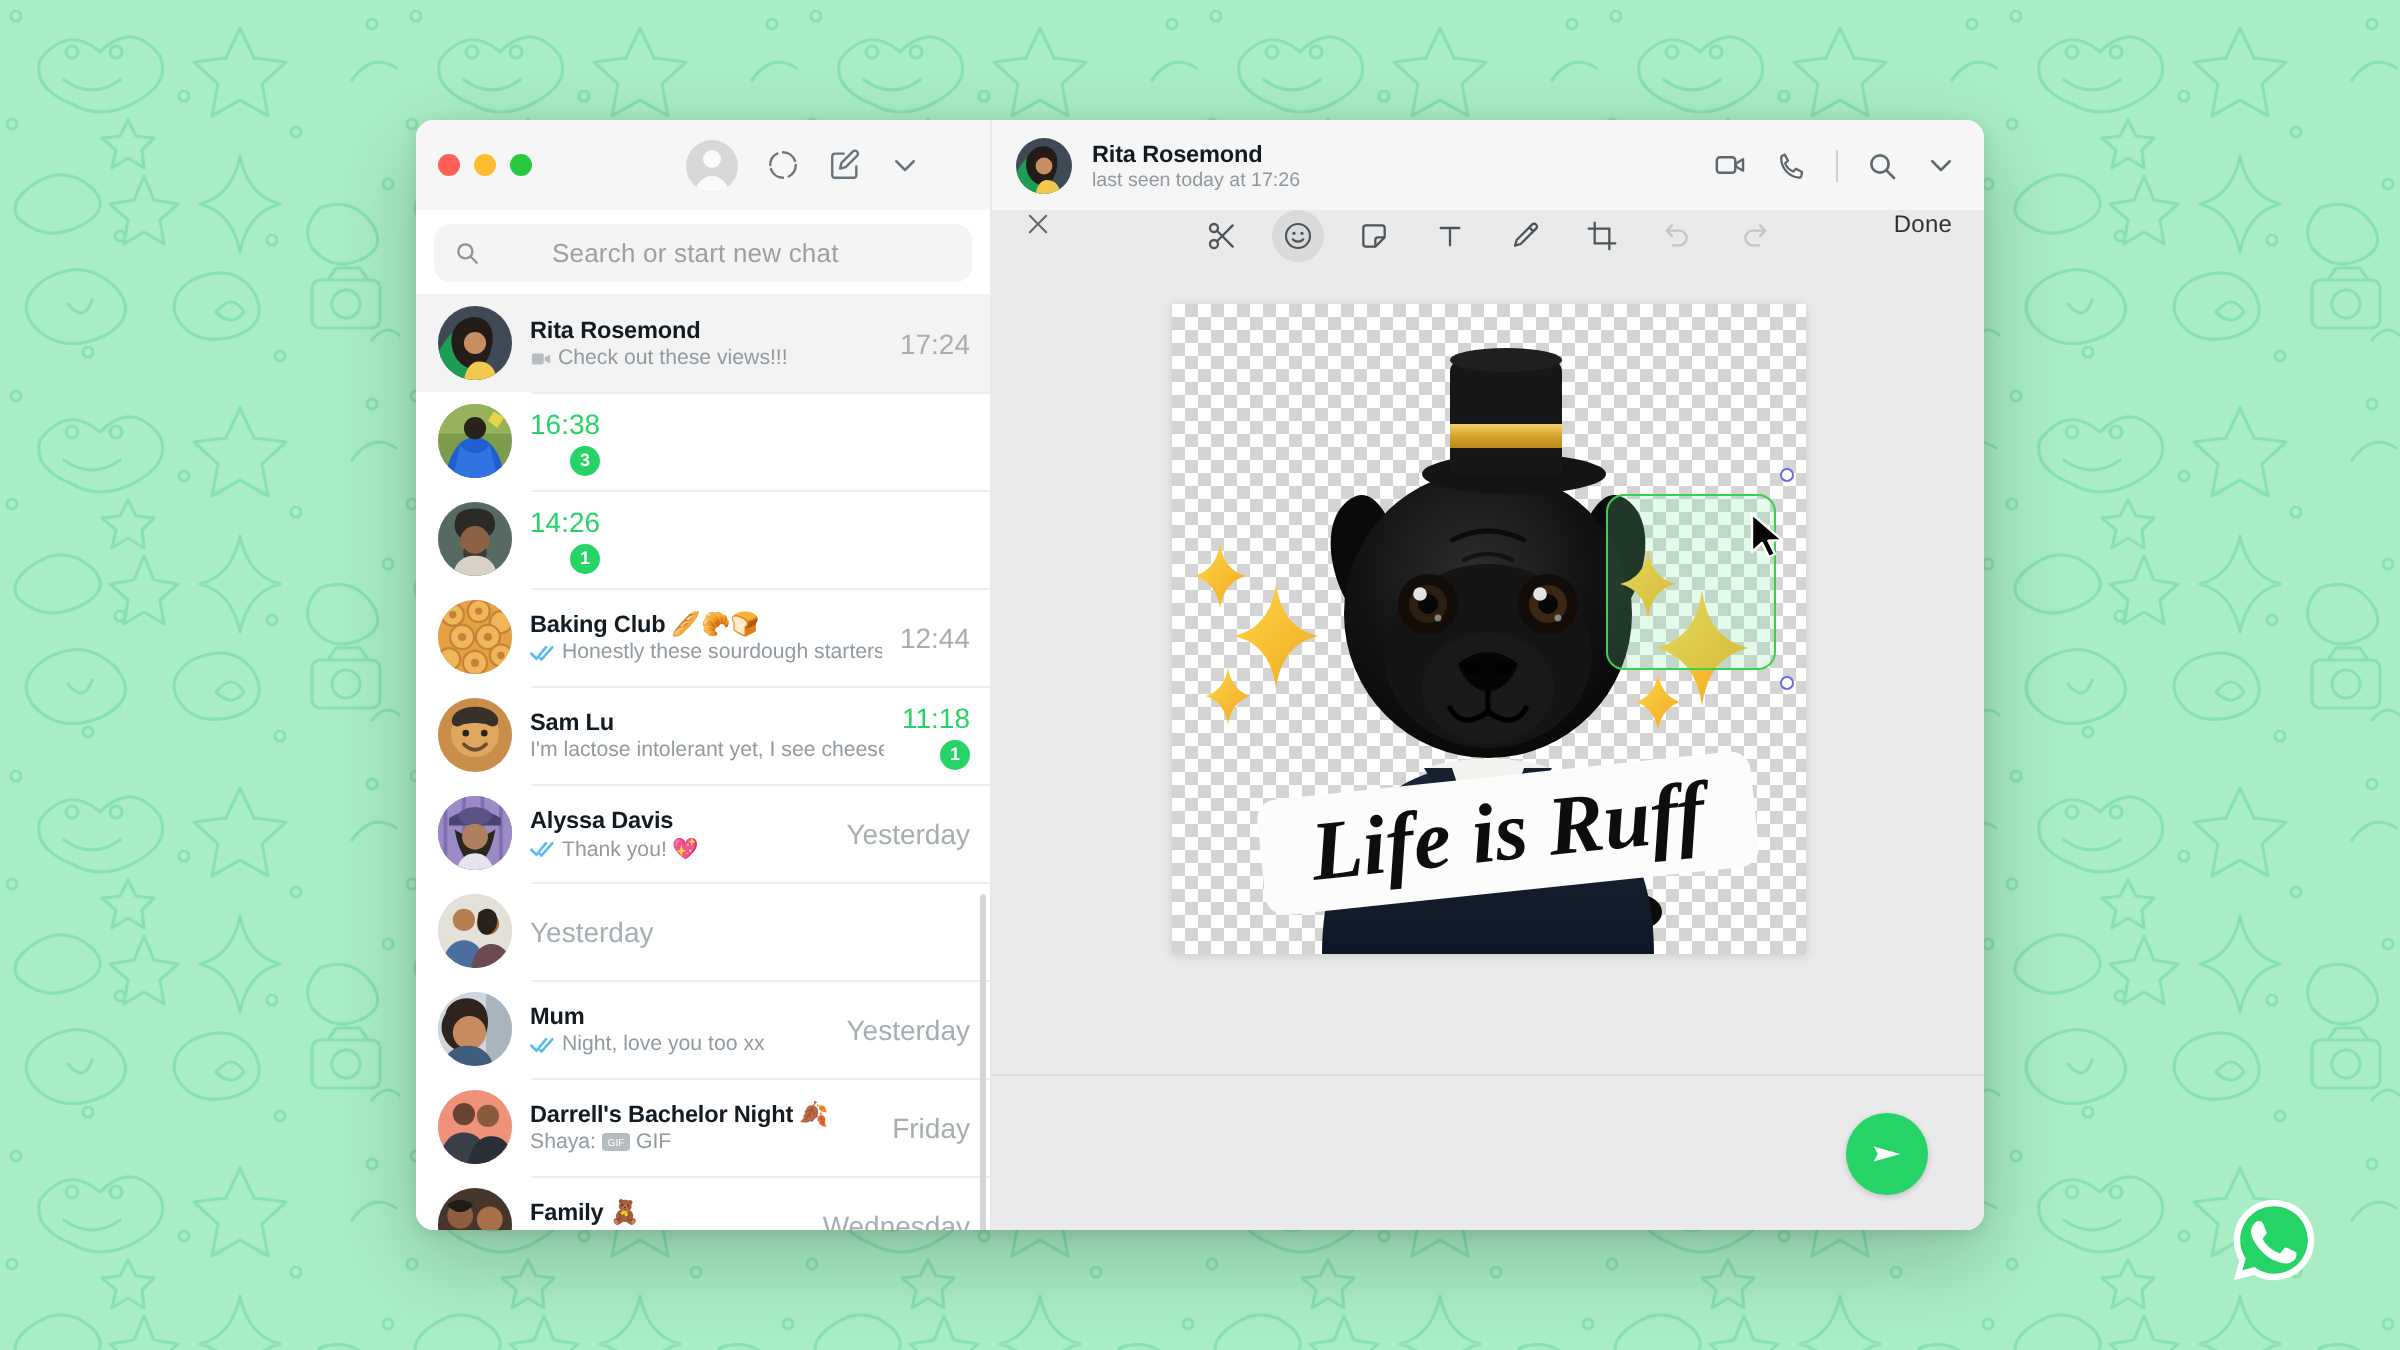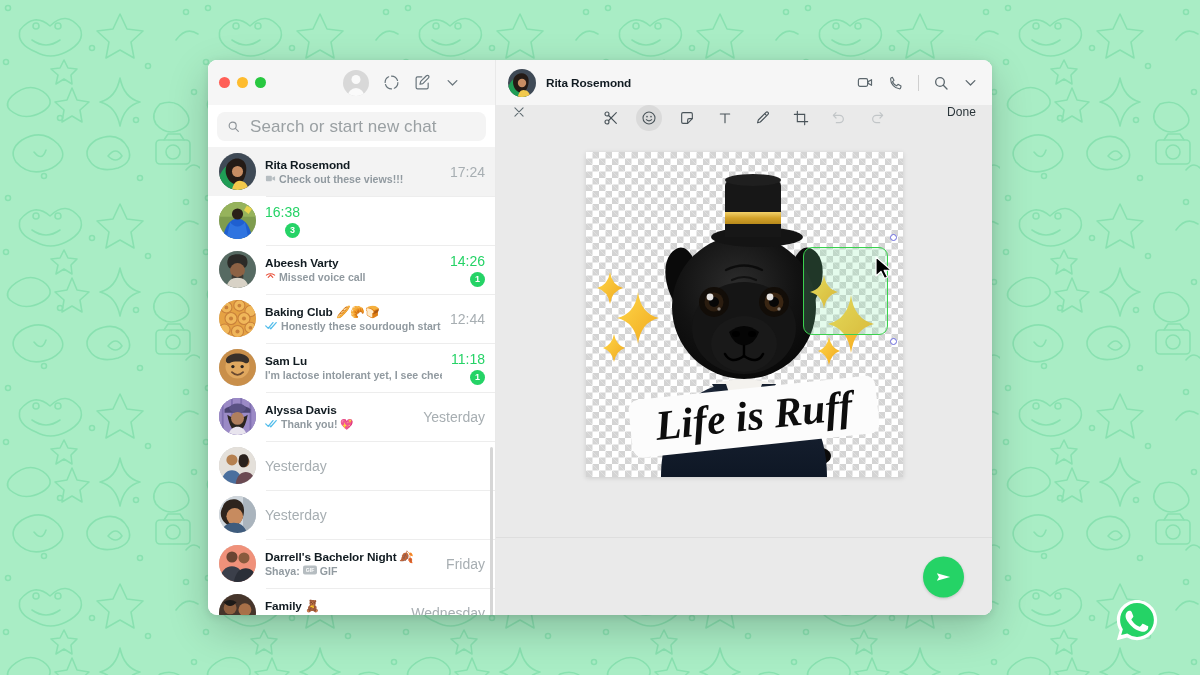--- a/index.html
+++ b/index.html
@@ -71,40 +71,40 @@
     width: 17px; height: 13px; border-radius: 50% 50% 0 0 / 70% 70% 0 0; background: #fafafa;
   }
   .tb-icon { color: #69757c; display: flex; align-items: center; cursor: pointer; }
 
   
   #search-wrap { padding: 7px 9px 6px 9px; background: #fff; }
   #search-box {
     height: 29px; background: #f4f4f4; border-radius: 8px;
     display: flex; align-items: center; padding: 0 10px; gap: 10px;
   }
-  #search-input-text { font-size: 17px; color: #9aa0a3; letter-spacing:.1px; }
+  #search-input-text { font-size: 13px; color: #9aa0a3; letter-spacing:.1px;margin-left:26px; }
 
   
   #chat-list { flex: 1; overflow: hidden; position: relative; }
   .chat-row {
     display: flex; align-items: center; height: 49px;
     padding: 0 10px 0 11px; gap: 9px; cursor: pointer; position: relative;
   }
   .chat-row + .chat-row::before {
     content: ""; position: absolute; left: 58px; right: 0; top: 0; height: 1px; background: #ededed;
   }
   .chat-row.active { background: #f3f3f3; }
   .avatar {
     width: 37px; height: 37px; border-radius: 50%; flex: 0 0 37px;
     overflow: hidden; position: relative; background: #cfcfcf;
   }
   .avatar svg { width: 100%; height: 100%; display: block; }
   .chat-text { flex: 1; min-width: 0; display: flex; flex-direction: column; gap: 1px; }
   .chat-title { font-size: 11.8px; color: #111b21; font-weight: 700; white-space: nowrap; overflow: hidden; text-overflow: ellipsis; letter-spacing:-.1px; }
-  .chat-sub { font-size: 10.6px; color: #919aa0; white-space: nowrap; overflow: hidden; text-overflow: ellipsis; display: flex; align-items: flex-start; gap: 3px; font-weight: bold; }
+  .chat-sub { font-size: 10.6px; color: #919aa0; white-space: nowrap; overflow: hidden; text-overflow: ellipsis; display: flex; align-items: center; gap: 3px; }
   .chat-meta { display: flex; flex-direction: column; align-items: flex-end; gap: 3px; flex: 0 0 auto; }
   .chat-time { font-size: 14px; color: #a7aeb2; white-space: nowrap; }
   .chat-time.unread { color: #25d366; }
   .badge {
     min-width: 15px; height: 15px; border-radius: 8px; background: #25d366;
     color: #fff; font-size: 9px; font-weight: 700;
     display: flex; align-items: center; justify-content: center; padding: 0 4px;
   }
   .mini-icon { display: inline-flex; align-items: center; flex: 0 0 auto; }
   .ticks { color: #53bdeb; }
@@ -331,32 +331,20 @@
       <div class="chat-row">
         <div class="avatar">
           <svg viewBox="0 0 40 40">
               <rect width="40" height="40" fill="#566a62"></rect>
               <path d="M10 8c2-6 18-6 20 0 2 5 0 9-2 10l-16 1c-3-2-4-7-2-11z" fill="#2b2a27"></path>
               <circle cx="20" cy="21" r="8" fill="#8d6244"></circle>
               <path d="M14 25c4 4 8 4 12 0 1 4 0 8-6 8s-7-4-6-8z" fill="#3e3a33"></path>
               <path d="M8 40c1-8 6-11 12-11s11 3 12 11z" fill="#d8d2c6"></path>
             </svg>
         </div>
-        <div class="chat-text">
-          <div class="chat-title">Abeesh Varty</div>
-          <div class="chat-sub">
-            <span class="mini-icon">
-              <svg width="11" height="11" viewBox="0 0 24 24" fill="none" stroke="#e8503a" stroke-width="2.4" stroke-linecap="round">
-                  <path d="M3 9c6-4 12-4 18 0"></path>
-                  <path d="M7 14l5-5 5 5"></path>
-                </svg>
-            </span>
-            <span>Missed voice call</span>
-          </div>
-        </div>
         <div class="chat-meta">
           <span class="chat-time unread">14:26</span>
           <span class="badge">1</span>
         </div>
       </div>
 
       <div class="chat-row">
         <div class="avatar">
           <svg viewBox="0 0 40 40">
               <rect width="40" height="40" fill="#e5a243"></rect>
@@ -471,20 +459,32 @@
       <div class="chat-row">
         <div class="avatar">
           <svg viewBox="0 0 40 40">
               <rect width="40" height="40" fill="#cfd6dc"></rect>
               <path d="M26 0h14v40H26z" fill="#aab4bd"></path>
               <path d="M4 12c2-10 18-12 22-2 3 8-1 18-6 21-6 4-14 0-17-7-2-4-1-9 1-12z" fill="#2e241d"></path>
               <circle cx="17" cy="22" r="9" fill="#c78b5f"></circle>
               <path d="M2 40c2-8 8-11 14-11s12 3 14 11z" fill="#3f5c7d"></path>
             </svg>
         </div>
+        <div class="chat-text">
+          <div class="chat-title">Mum</div>
+          <div class="chat-sub">
+            <span class="mini-icon ticks">
+              <svg width="13" height="11" viewBox="0 0 18 12" fill="none" stroke="#53bdeb" stroke-width="1.8" stroke-linecap="round" stroke-linejoin="round">
+                  <polyline points="1 6.5 4.5 10 11 2"></polyline>
+                  <polyline points="7 9.5 8 10.5 15.5 2"></polyline>
+                </svg>
+            </span>
+            <span>Night, love you too xx</span>
+          </div>
+        </div>
         <div class="chat-meta">
           <span class="chat-time">Yesterday</span>
         </div>
       </div>
 
       <div class="chat-row">
         <div class="avatar">
           <svg viewBox="0 0 40 40">
               <rect width="40" height="40" fill="#f0917a"></rect>
               <circle cx="14" cy="13" r="6" fill="#6a4432"></circle>
@@ -551,20 +551,21 @@
         <svg viewBox="0 0 40 40">
             <rect width="40" height="40" fill="#3f4a56"></rect>
             <path d="M0 26c4-10 10-14 14-14 6 0 8 4 10 10l2 18H2z" fill="#1f9d55"></path>
             <path d="M13 8c6-4 14-2 16 5 2 8-2 18-6 20-6 3-13-2-15-9-2-7 0-13 5-16z" fill="#241b16"></path>
             <circle cx="20" cy="20" r="6" fill="#c78d63"></circle>
             <path d="M22 30c6 0 9 4 10 10H14c1-6 4-10 8-10z" fill="#f2c94c"></path>
           </svg>
       </div>
       <div id="conv-names">
         <div id="conv-name">Rita Rosemond</div>
+        <div id="conv-status">last seen today at 17:26</div>
       </div>
       <div id="conv-actions">
         <span style="display:flex">
           <svg width="17" height="17" viewBox="0 0 24 24" fill="none" stroke="currentColor" stroke-width="1.7" stroke-linejoin="round">
               <rect x="2" y="6.5" width="13" height="11" rx="2.2"></rect>
               <path d="M15.5 11l5-3v8l-5-3z"></path>
             </svg>
         </span>
         <span style="display:flex">
           <svg width="16" height="16" viewBox="0 0 24 24" fill="none" stroke="currentColor" stroke-width="1.7" stroke-linecap="round" stroke-linejoin="round">

